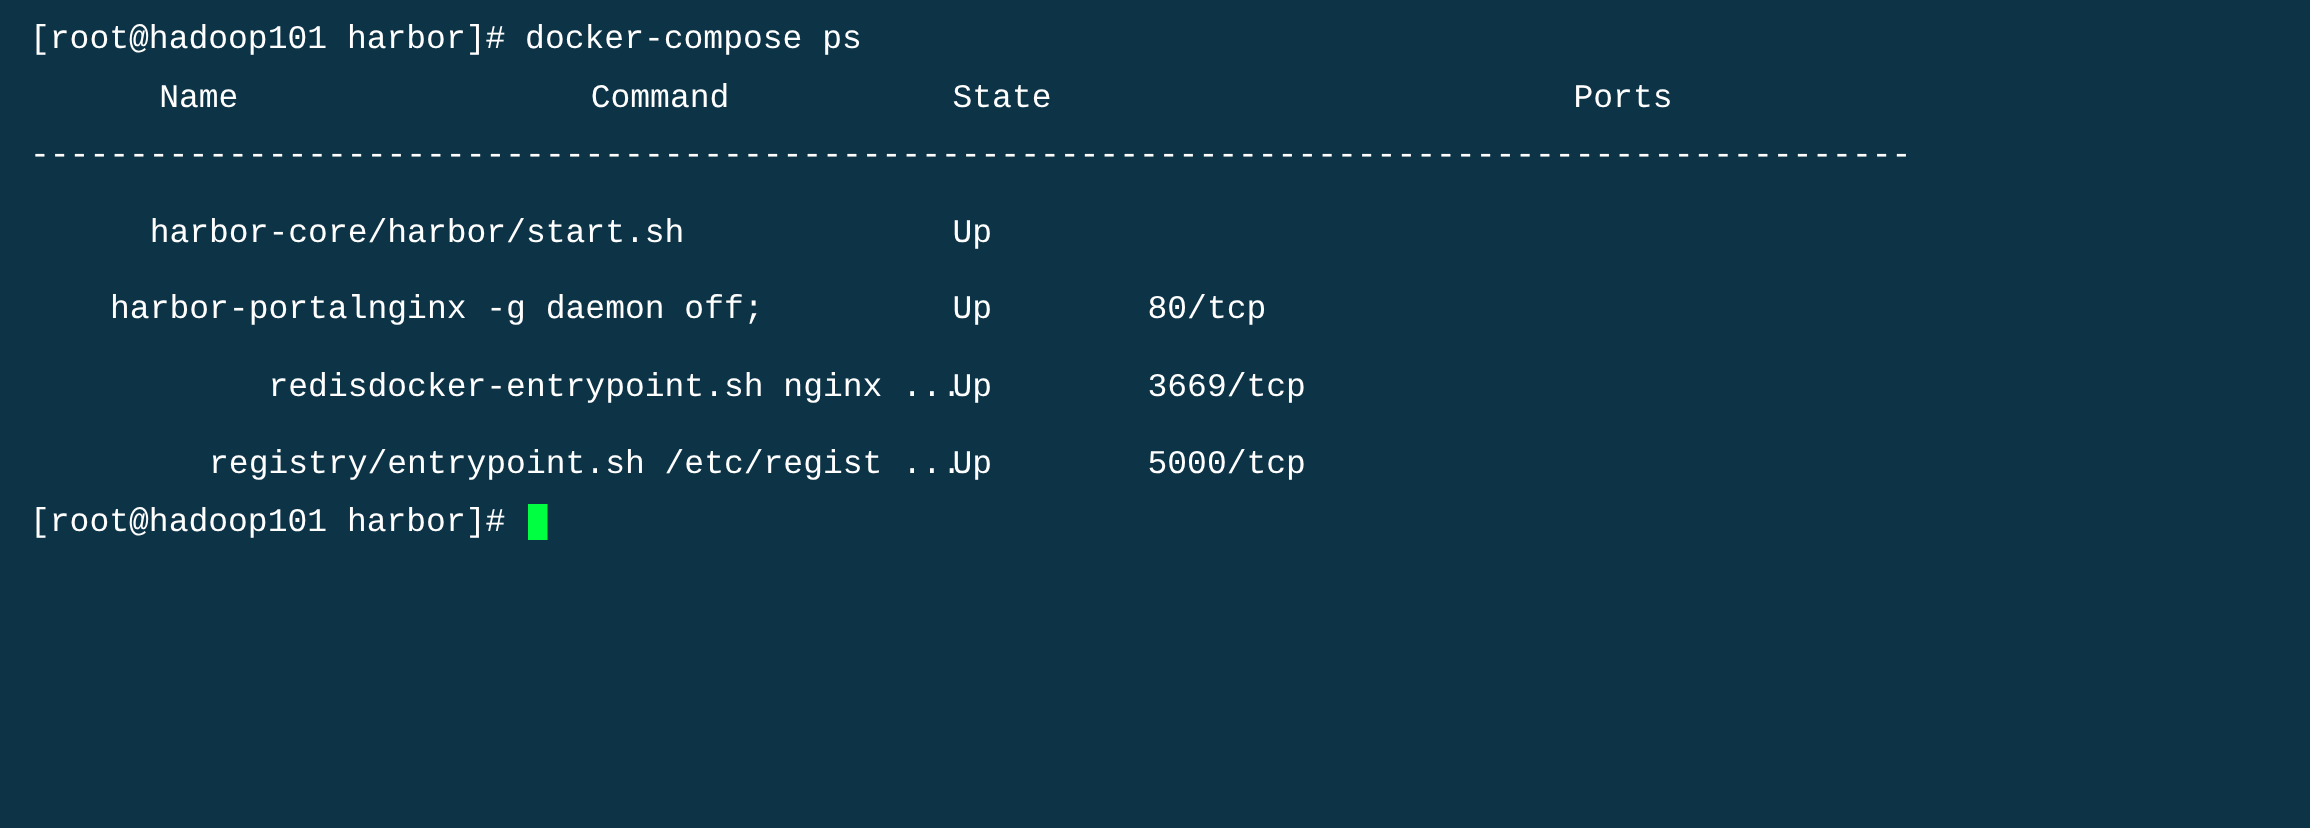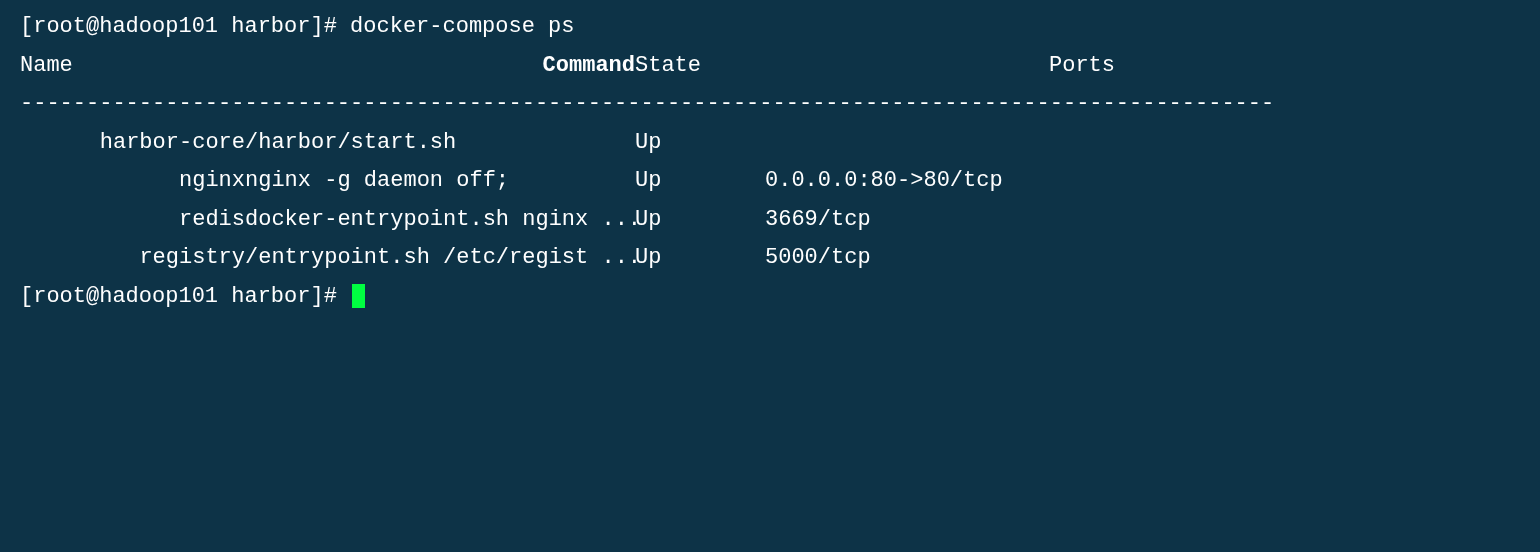--- a/index.html
+++ b/index.html
@@ -42,34 +42,34 @@
       width: 225px;
       text-align: right;
     }
     .col-command {
       display: inline-block;
       width: 390px;
     }
     .col-state {
       display: inline-block;
       width: 130px;
+      margin-top: 13px;
     }
     .col-ports {
       display: inline-block;
     }
     .header-name {
       display: inline-block;
       width: 225px;
-      text-align: left;
+      text-align: center;
     }
     .header-command {
       display: inline-block;
       width: 390px;
-      text-align: right;
-      font-weight: bold;
+      text-align: center;
     }
     .header-state {
       display: inline-block;
       width: 130px;
       text-align: left;
     }
     .header-ports {
       display: inline-block;
       width: 350px;
       text-align: right;
@@ -79,18 +79,18 @@
 <body>
 
 <div class="prompt-line"><span>[</span><span>root</span><span>@</span><span>hadoop101</span><span> </span><span>harbor</span><span>]# </span><span>docker-compose ps</span></div>
 
 <div class="header-row"><span class="header-name">Name</span><span class="header-command">Command</span><span class="header-state">State</span><span class="header-ports">Ports</span></div>
 
 <div class="divider">-----------------------------------------------------------------------------------------------</div>
 
 <div id="rows-container">
     <div class="data-row"><span class="col-name">harbor-core</span><span class="col-command">/harbor/start.sh</span><span class="col-state">Up</span><span class="col-ports"></span></div>
-    <div class="data-row"><span class="col-name">nginx</span><span class="col-command">nginx -g daemon off;</span><span class="col-state">Up</span><span class="col-ports">0.0.0.0:80-&gt;80/tcp</span></div>
+    <div class="data-row"><span class="col-name">harbor-portal</span><span class="col-command">nginx -g daemon off;</span><span class="col-state">Up</span><span class="col-ports">80/tcp</span></div>
     <div class="data-row"><span class="col-name">redis</span><span class="col-command">docker-entrypoint.sh nginx ...</span><span class="col-state">Up</span><span class="col-ports">3669/tcp</span></div>
     <div class="data-row"><span class="col-name">registry</span><span class="col-command">/entrypoint.sh /etc/regist ...</span><span class="col-state">Up</span><span class="col-ports">5000/tcp</span></div>
   </div>
 
 <div class="prompt-line"><span>[</span><span>root</span><span>@</span><span>hadoop101</span><span> </span><span>harbor</span><span>]# </span><span class="cursor"></span></div>
 
 </body></html>

